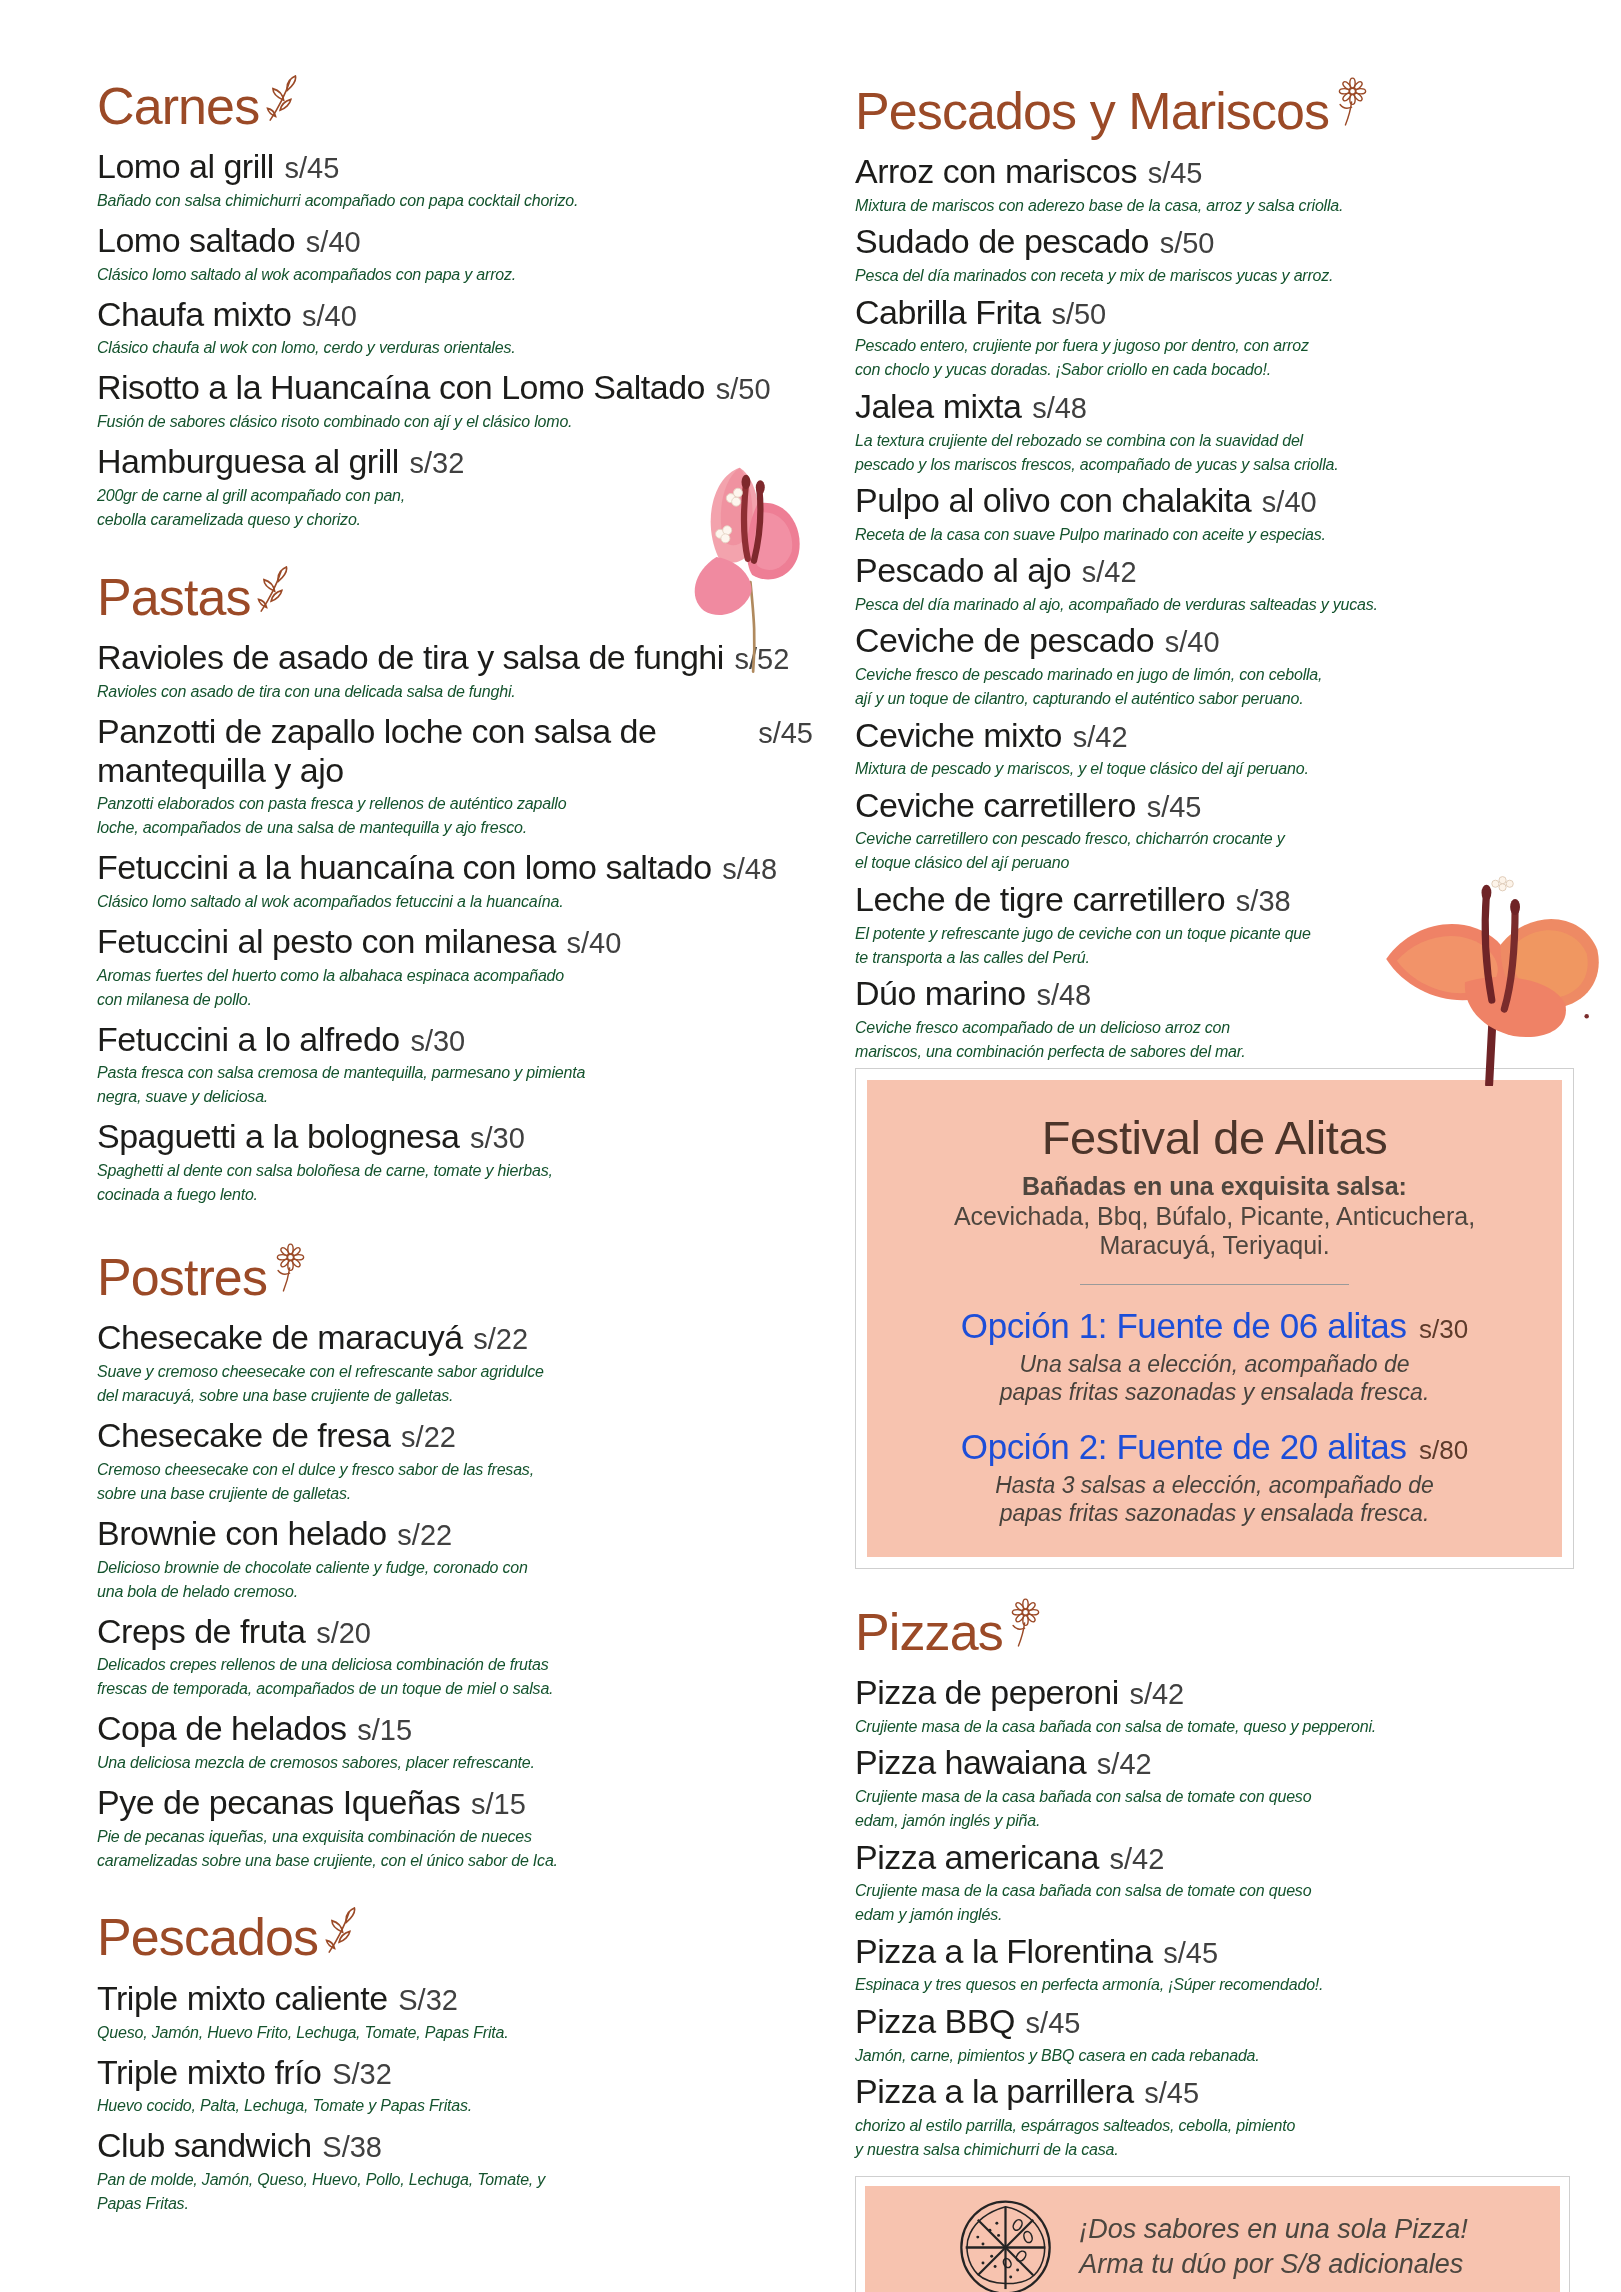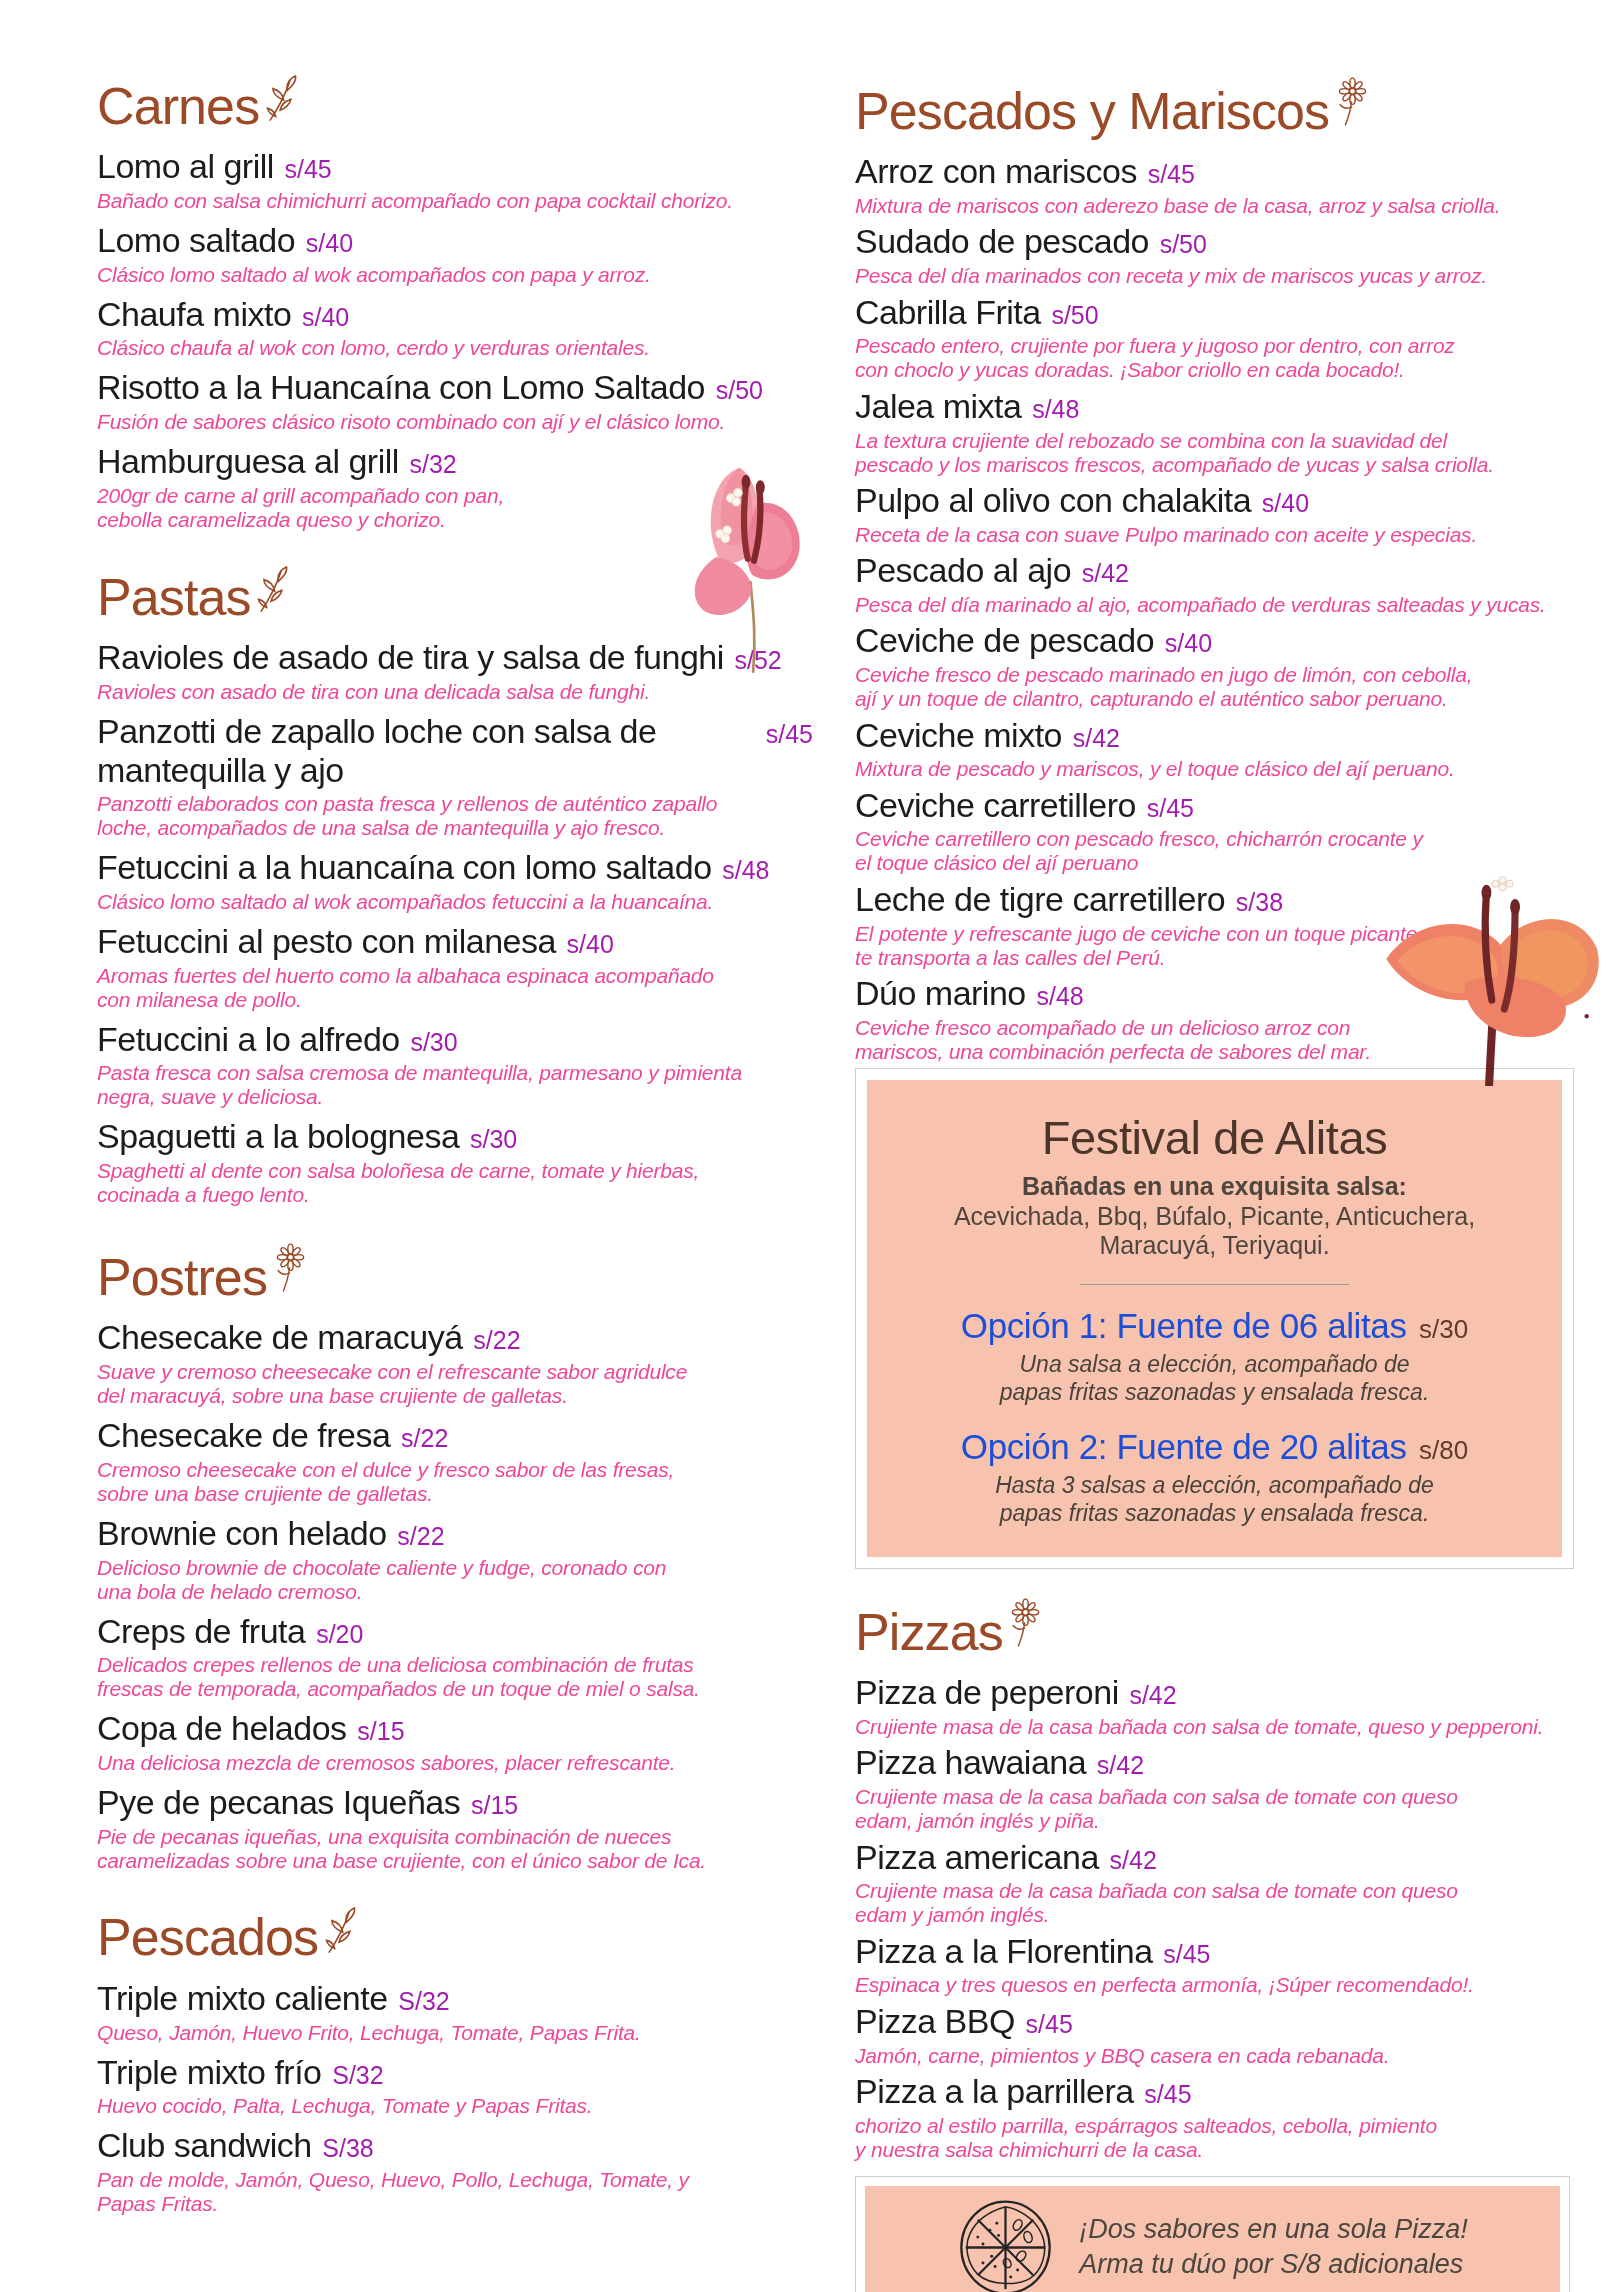--- a/index.html
+++ b/index.html
@@ -18,23 +18,23 @@
     color:#9b4a27;margin-bottom:12.5px;font-weight:400;
   }
   .orn{flex:0 0 auto;margin-bottom:1.8px;}
   .item{margin-bottom:8px;}
   #col-right .item{margin-bottom:4.5px;}
   .pizza-items .item{margin-bottom:9px;}
   .item-title-row{display:flex;align-items:baseline;}
   .item-name{
     font-size:34px;line-height:39px;letter-spacing:-0.5px;color:#1c1c1a;font-weight:400;
   }
-  .item-price{font-size:25px;color:#a21caf;margin-left:10.7px;white-space:nowrap;}
+  .item-price{font-size:29px;color:#404040;margin-left:10.7px;white-space:nowrap;}
   .item-desc{
-    font-size:21px;line-height:24px;font-style:italic;color:#ec4899;
+    font-size:16px;line-height:24px;font-style:italic;color:#14532d;
     white-space:pre-line;margin-top:2.7px;letter-spacing:-0.2px;
   }
   
   .fest-outer{
     border:1.8px solid #cfcfcf;background:#ffffff;padding:11px;width:695px;
     margin-top:1.8px;box-sizing:content-box;position:relative;z-index:1;
   }
   .fest-inner{background:#f7c3af;text-align:center;padding:34px 21.5px 30px;}
   .fest-title{font-size:47px;line-height:47px;color:#4c352a;letter-spacing:-0.4px;}
   .fest-sub1{font-size:25px;line-height:29.6px;color:#4e463e;margin-top:10.7px;font-weight:bold;}

